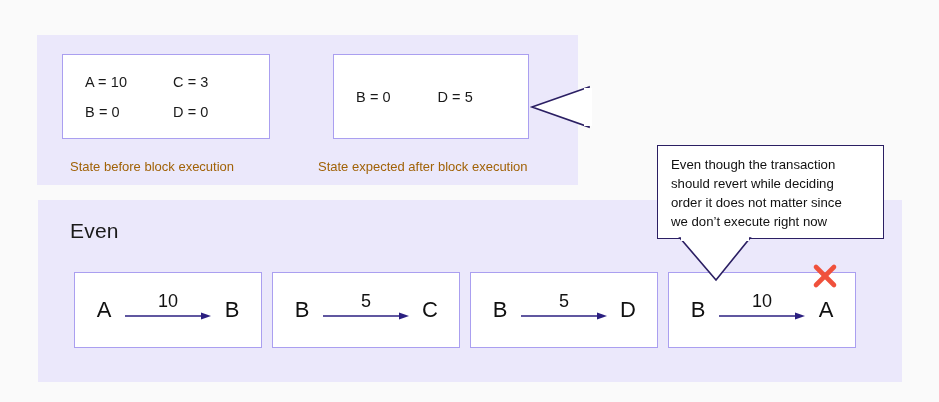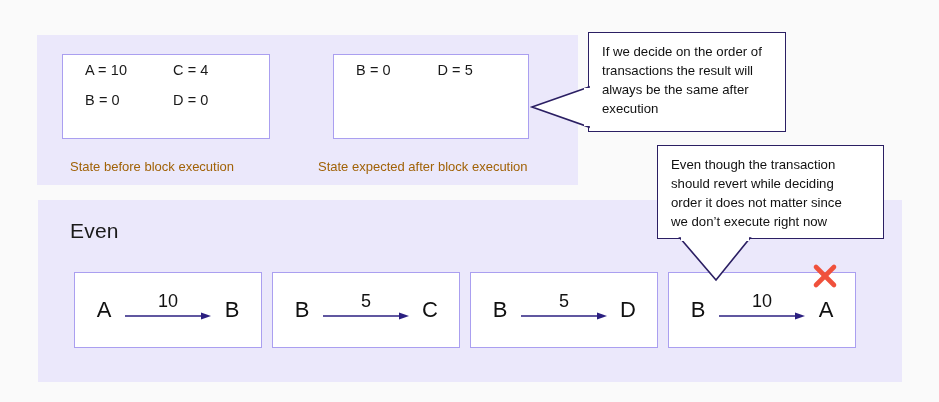--- a/index.html
+++ b/index.html
@@ -38,20 +38,21 @@
     height: 182px;
   }
   
   .state-box {
     position: absolute;
     background: #ffffff;
     border: 1px solid #aa9ff0;
     box-sizing: border-box;
     display: flex;
     flex-direction: column;
+    justify-content: center;
     padding: 0 22px;
   }
   #state-box-before { left: 62px; top: 54px;  width: 208px; height: 85px; }
   #state-box-after  { left: 333px; top: 54px; width: 196px; height: 85px; }
 
   .state-row {
     display: flex;
     align-items: center;
     height: 30px;
   }
@@ -178,21 +179,21 @@
 </head>
 <body>
 
 <div class="canvas">
 
   <div class="panel" id="state-panel"></div>
 
   <div class="state-box" id="state-box-before">
     <div class="state-row">
       <span class="state-cell left">A = 10</span>
-      <span class="state-cell right">C = 4</span>
+      <span class="state-cell right">C = 3</span>
     </div>
     <div class="state-row">
       <span class="state-cell left">B = 0</span>
       <span class="state-cell right">D = 0</span>
     </div>
   </div>
   <div class="state-caption" id="caption-before">State before block execution</div>
 
   <div class="state-box" id="state-box-after">
     <div class="state-row">
@@ -263,23 +264,20 @@
 
   <svg id="revert-mark" viewBox="0 0 26 26">
     <line x1="4" y1="4" x2="22" y2="22" stroke="#f0513c" stroke-width="4.6" stroke-linecap="round"></line>
     <line x1="22" y1="4" x2="4" y2="22" stroke="#f0513c" stroke-width="4.6" stroke-linecap="round"></line>
   </svg>
 
   <svg class="tail-svg" id="tail-order" width="60" height="42" viewBox="0 0 60 42">
     <polygon points="57,0 0,20 57,40" fill="#ffffff" stroke="#2b1f63" stroke-width="1.6" stroke-linejoin="miter"></polygon>
     <rect x="52" y="1" width="8" height="38" fill="#ffffff"></rect>
   </svg>
-  <div class="callout" id="callout-order">
-    <div class="callout-text">If we decide on the order of transactions the result will always be the same after execution</div>
-  </div>
 
   <svg class="tail-svg" id="tail-revert" width="72" height="46" viewBox="0 0 72 46">
     <polygon points="0,2 36,44 70,2" fill="#ffffff" stroke="#2b1f63" stroke-width="1.6" stroke-linejoin="miter"></polygon>
     <rect x="1" y="0" width="68" height="5" fill="#ffffff"></rect>
   </svg>
   <div class="callout" id="callout-revert">
     <div class="callout-text">Even though the transaction should revert while deciding order it does not matter since we don’t execute right now</div>
   </div>
 
 </div>

